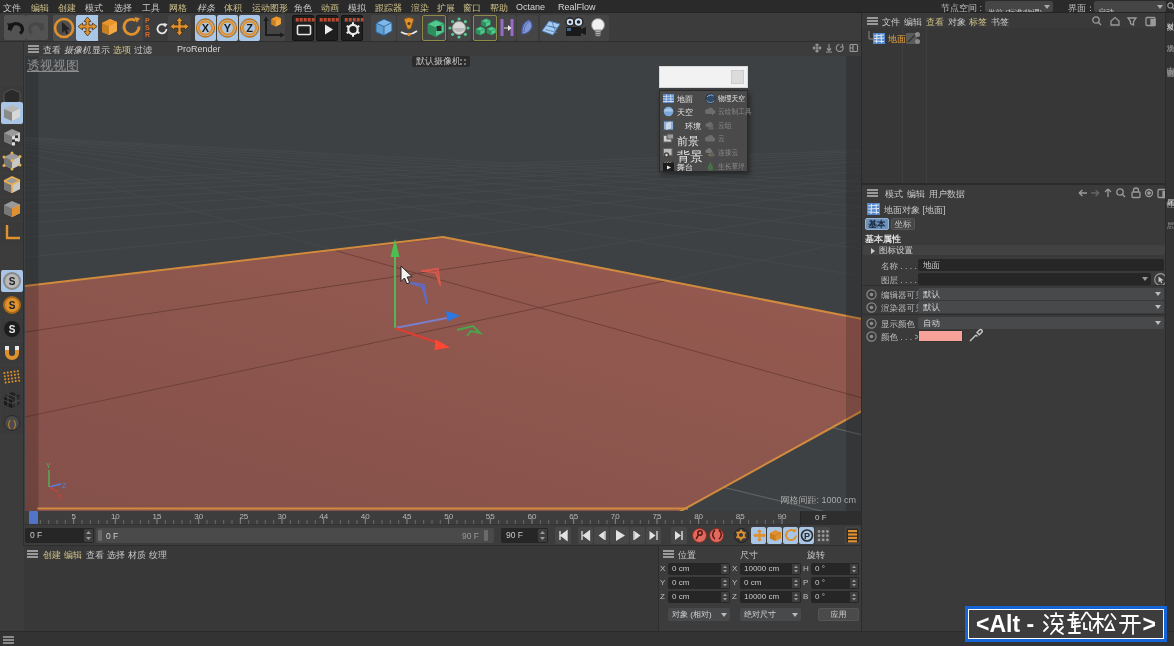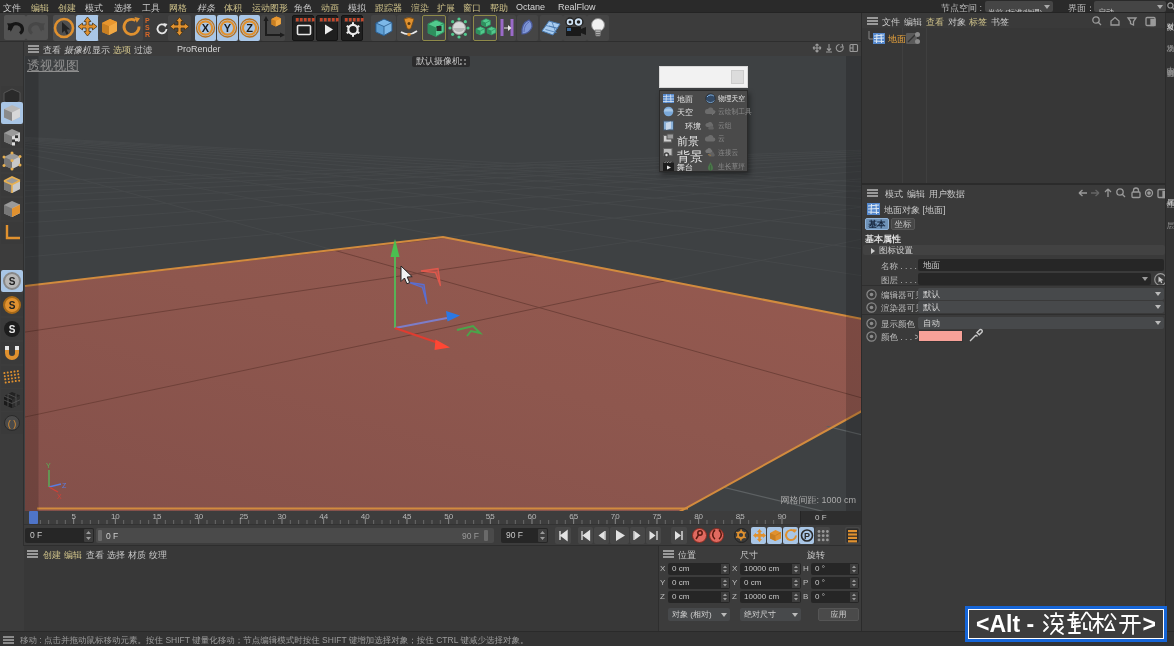--- a/index.html
+++ b/index.html
@@ -1049,21 +1049,20 @@
 <div class="abs" style="left:304px;top:25px;width:9px;color:#909090;font-size:7.5px;writing-mode:vertical-rl;letter-spacing:1px;">场次</div>
 <div class="abs" style="left:304px;top:47px;width:9px;color:#909090;font-size:7.5px;writing-mode:vertical-rl;letter-spacing:1px;">内容浏览器</div>
 <div class="abs" style="left:304px;top:180px;width:9px;color:#cfcfcf;font-size:7.5px;writing-mode:vertical-rl;letter-spacing:1px;">属性</div>
 <div class="abs" style="left:304px;top:203px;width:9px;color:#909090;font-size:7.5px;writing-mode:vertical-rl;letter-spacing:1px;">层</div>
 </div>
 
 <div class="abs" style="left:0;top:631px;width:1174px;height:15px;background:#333333;border-top:1px solid #2a2a2a;">
   <div class="abs" style="left:3px;top:4px;width:11px;height:8px;border-top:2px solid #8a8a8a;border-bottom:2px solid #8a8a8a;">
       <div style="height:2px;background:#8a8a8a;margin-top:1px;"></div>
     </div>
-  <div class="abs" style="left:20px;top:3px;color:#9c9c9c;font-size:8.5px;white-space:nowrap;">移动 : 点击并拖动鼠标移动元素。按住 SHIFT 键量化移动；节点编辑模式时按住 SHIFT 键增加选择对象；按住 CTRL 键减少选择对象。</div>
 </div>
 
 <div class="abs" style="left:965px;top:606px;width:202px;height:36px;background:#3d3d3d;border:3px solid #1565d8;box-shadow:inset 0 0 0 1px #ffffff;display:flex;align-items:center;justify-content:center;">
   <span style="color:#fff;font-size:23px;font-weight:bold;">&lt;Alt -&nbsp;</span>
   <svg width="100" height="26" viewBox="0 0 100 26" style="margin:0 1px;">
     <g stroke="#fff" stroke-width="1.8" fill="none" stroke-linecap="round">
 
       <path d="M3 4 l3 3 M2 11 l3 3 M2 20 l4 -4"></path>
       <path d="M14 2 v2 M9 5 h12 M12 8 l-2 3 M18 8 l2 3 M10 13 h10 M15 13 v4 M14 17 l-5 6 M14 17 l2 3 M21 16 l-4 4 M16 20 l5 3"></path>
 

